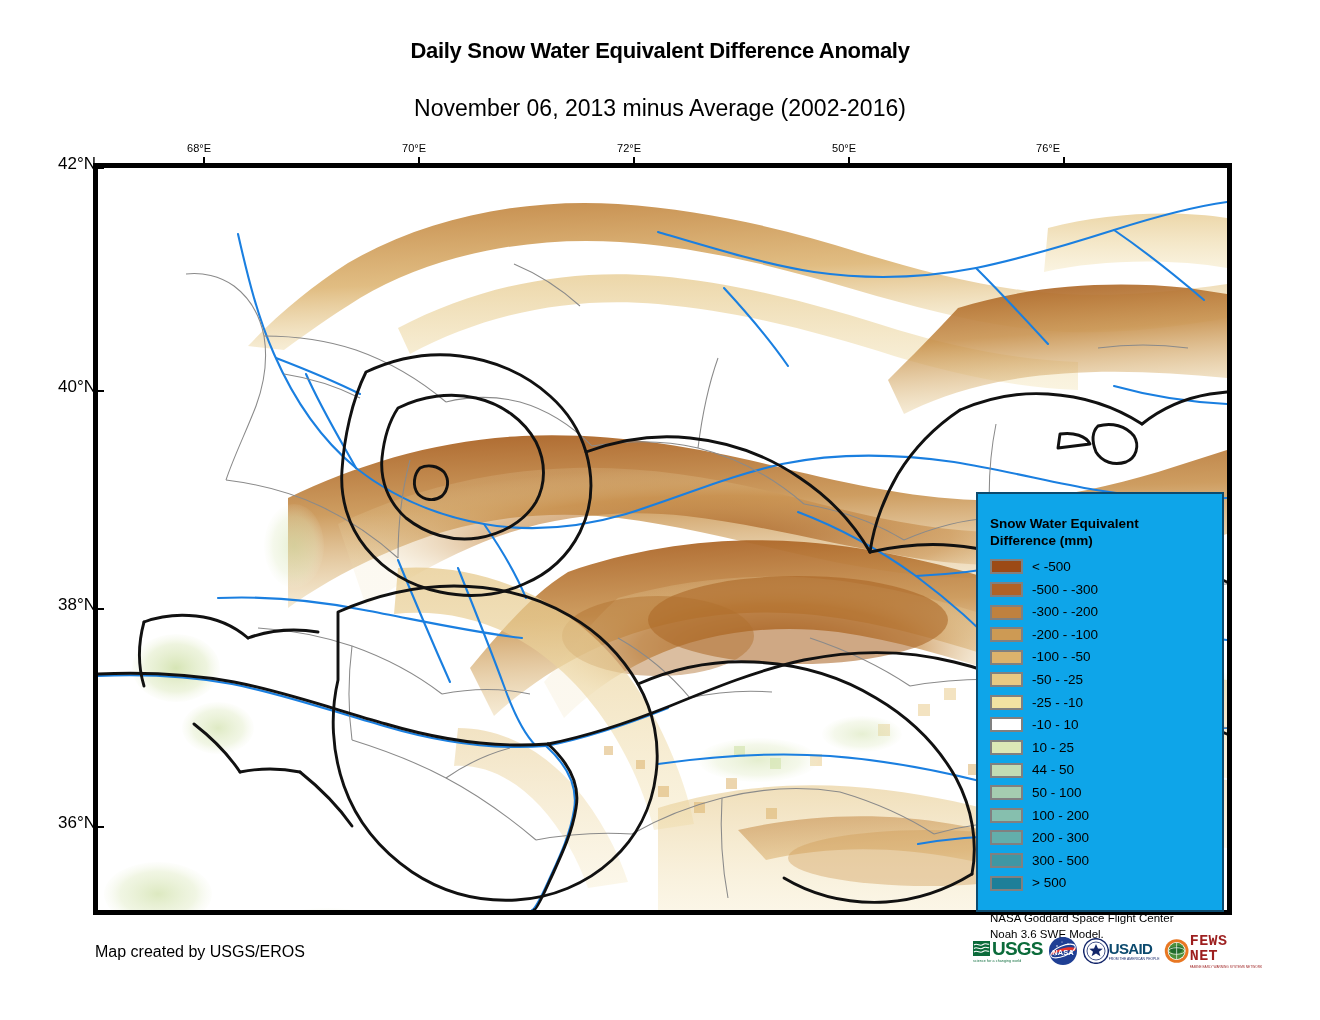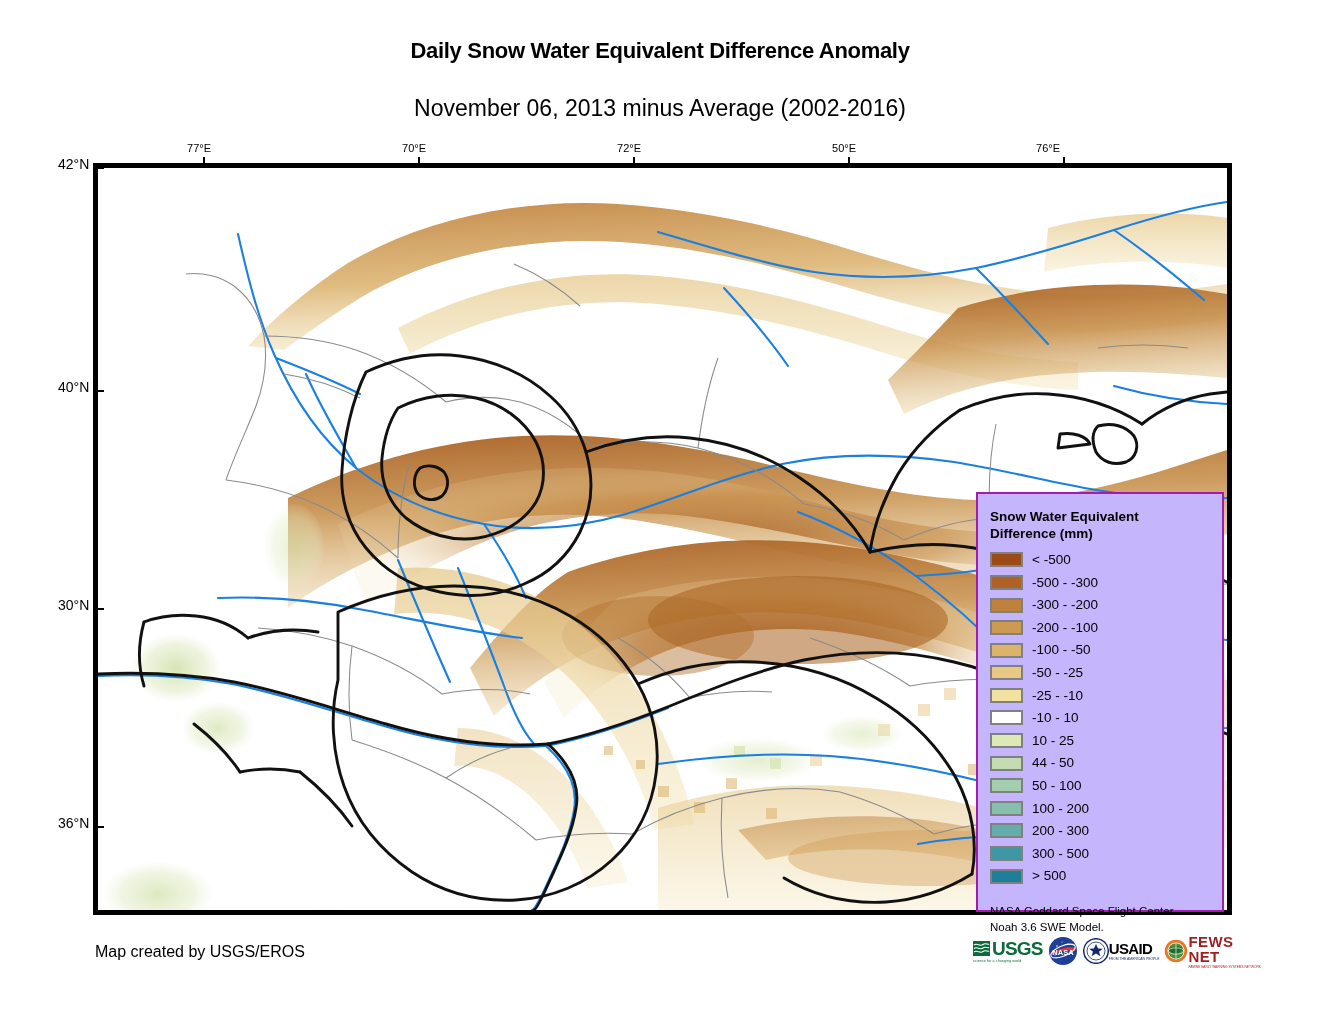--- a/index.html
+++ b/index.html
@@ -16,29 +16,29 @@
   
   #map-frame{position:absolute;left:93px;top:163px;width:1139px;height:752px;
              border:5px solid #000;background:#ffffff;box-sizing:border-box;}
   #map-canvas{position:absolute;left:0;top:0;width:100%;height:100%;}
 
   
   .lon-label{position:absolute;font-size:11px;transform:translateX(-50%);
              white-space:nowrap;}
   .lon-tick{position:absolute;width:2px;height:11px;background:#000;
             transform:translateX(-50%);}
-  .lat-label{position:absolute;font-size:14px;transform:translateY(-50%);
+  .lat-label{position:absolute;font-size:17px;transform:translateY(-50%);
              white-space:nowrap;text-align:center;}
   .lat-tick{position:absolute;height:2px;width:11px;background:#000;
             transform:translateY(-50%);}
 
   
   #legend{position:absolute;left:976px;top:492px;width:248px;height:420px;
-          background:#c4b5fd;border:2px solid #a21caf;box-sizing:border-box;
-          padding:14px 10px 8px 12px;}
+          background:#0ea5e9;border:2px solid #0c4a6e;box-sizing:border-box;
+          padding:21px 10px 8px 12px;}
   #legend-title{font-size:13.5px;font-weight:bold;line-height:1.28;
                 margin-bottom:6px;}
   .legend-row{display:flex;align-items:center;height:22.6px;}
   .legend-swatch{width:33px;height:15px;border:2px solid #808080;
                  box-sizing:border-box;flex:none;}
   .legend-label{font-size:13.5px;margin-left:9px;white-space:nowrap;
                 line-height:1;}
   #legend-source{font-size:11.5px;line-height:1.33;margin-top:17px;}
 
   
@@ -50,26 +50,26 @@
   .logo{height:30px;display:flex;align-items:center;}
 
   .usgs-wrap{display:flex;flex-direction:column;justify-content:center;}
   .usgs-top{display:flex;align-items:center;gap:2px;}
   .usgs-word{font-size:19px;font-weight:bold;color:#0b6b3a;
              letter-spacing:-0.8px;line-height:1;}
   .usgs-tag{font-size:3.6px;color:#0b6b3a;letter-spacing:0.1px;
             margin-top:1px;white-space:nowrap;}
 
   .usaid-wrap{display:flex;flex-direction:column;justify-content:center;}
-  .usaid-word{font-size:15px;font-weight:bold;color:#000000;
+  .usaid-word{font-size:15px;font-weight:bold;color:#0c4a6e;
               letter-spacing:-0.6px;line-height:1;}
   .usaid-tag{font-size:3.4px;color:#14276b;white-space:nowrap;margin-top:1px;}
 
   .fews-wrap{display:flex;flex-direction:column;justify-content:center;}
-  .fews-word{font-family:Liberation Sans, sans-serif;
+  .fews-word{font-family:Liberation Mono, monospace;
              font-size:15px;font-weight:bold;color:#9d1f1f;
              letter-spacing:0.4px;line-height:1;}
   .fews-tag{font-size:3.2px;color:#9d1f1f;white-space:nowrap;margin-top:1px;}
 </style>
 </head>
 <body>
 
 <div id="title">Daily Snow Water Equivalent Difference Anomaly</div>
 <div id="subtitle">November 06, 2013 minus Average (2002-2016)</div>
 
@@ -339,29 +339,29 @@
   <div class="lat-tick" style="left:-5px;top:441px;"></div>
   <div class="lat-tick" style="left:-5px;top:659px;"></div>
 
   <div class="lon-tick" style="left:106px;top:-11px;"></div>
   <div class="lon-tick" style="left:321px;top:-11px;"></div>
   <div class="lon-tick" style="left:536px;top:-11px;"></div>
   <div class="lon-tick" style="left:751px;top:-11px;"></div>
   <div class="lon-tick" style="left:966px;top:-11px;"></div>
 </div>
 
-<div class="lon-label" style="left:199px;top:142px;">77°E</div>
+<div class="lon-label" style="left:199px;top:142px;">68°E</div>
 <div class="lon-label" style="left:414px;top:142px;">70°E</div>
 <div class="lon-label" style="left:629px;top:142px;">72°E</div>
 <div class="lon-label" style="left:844px;top:142px;">50°E</div>
 <div class="lon-label" style="left:1048px;top:142px;">76°E</div>
 
 <div class="lat-label" style="left:58px;top:164px;">42°N</div>
 <div class="lat-label" style="left:58px;top:387px;">40°N</div>
-<div class="lat-label" style="left:58px;top:605px;">30°N</div>
+<div class="lat-label" style="left:58px;top:605px;">38°N</div>
 <div class="lat-label" style="left:58px;top:823px;">36°N</div>
 
 <div id="legend">
   <div id="legend-title">
     <div>Snow Water Equivalent</div>
     <div>Difference (mm)</div>
   </div>
   <div id="legend-rows">
       <div class="legend-row">
         <div class="legend-swatch" style="background: rgb(156, 74, 22); border-color: rgb(128, 128, 128);"></div>

